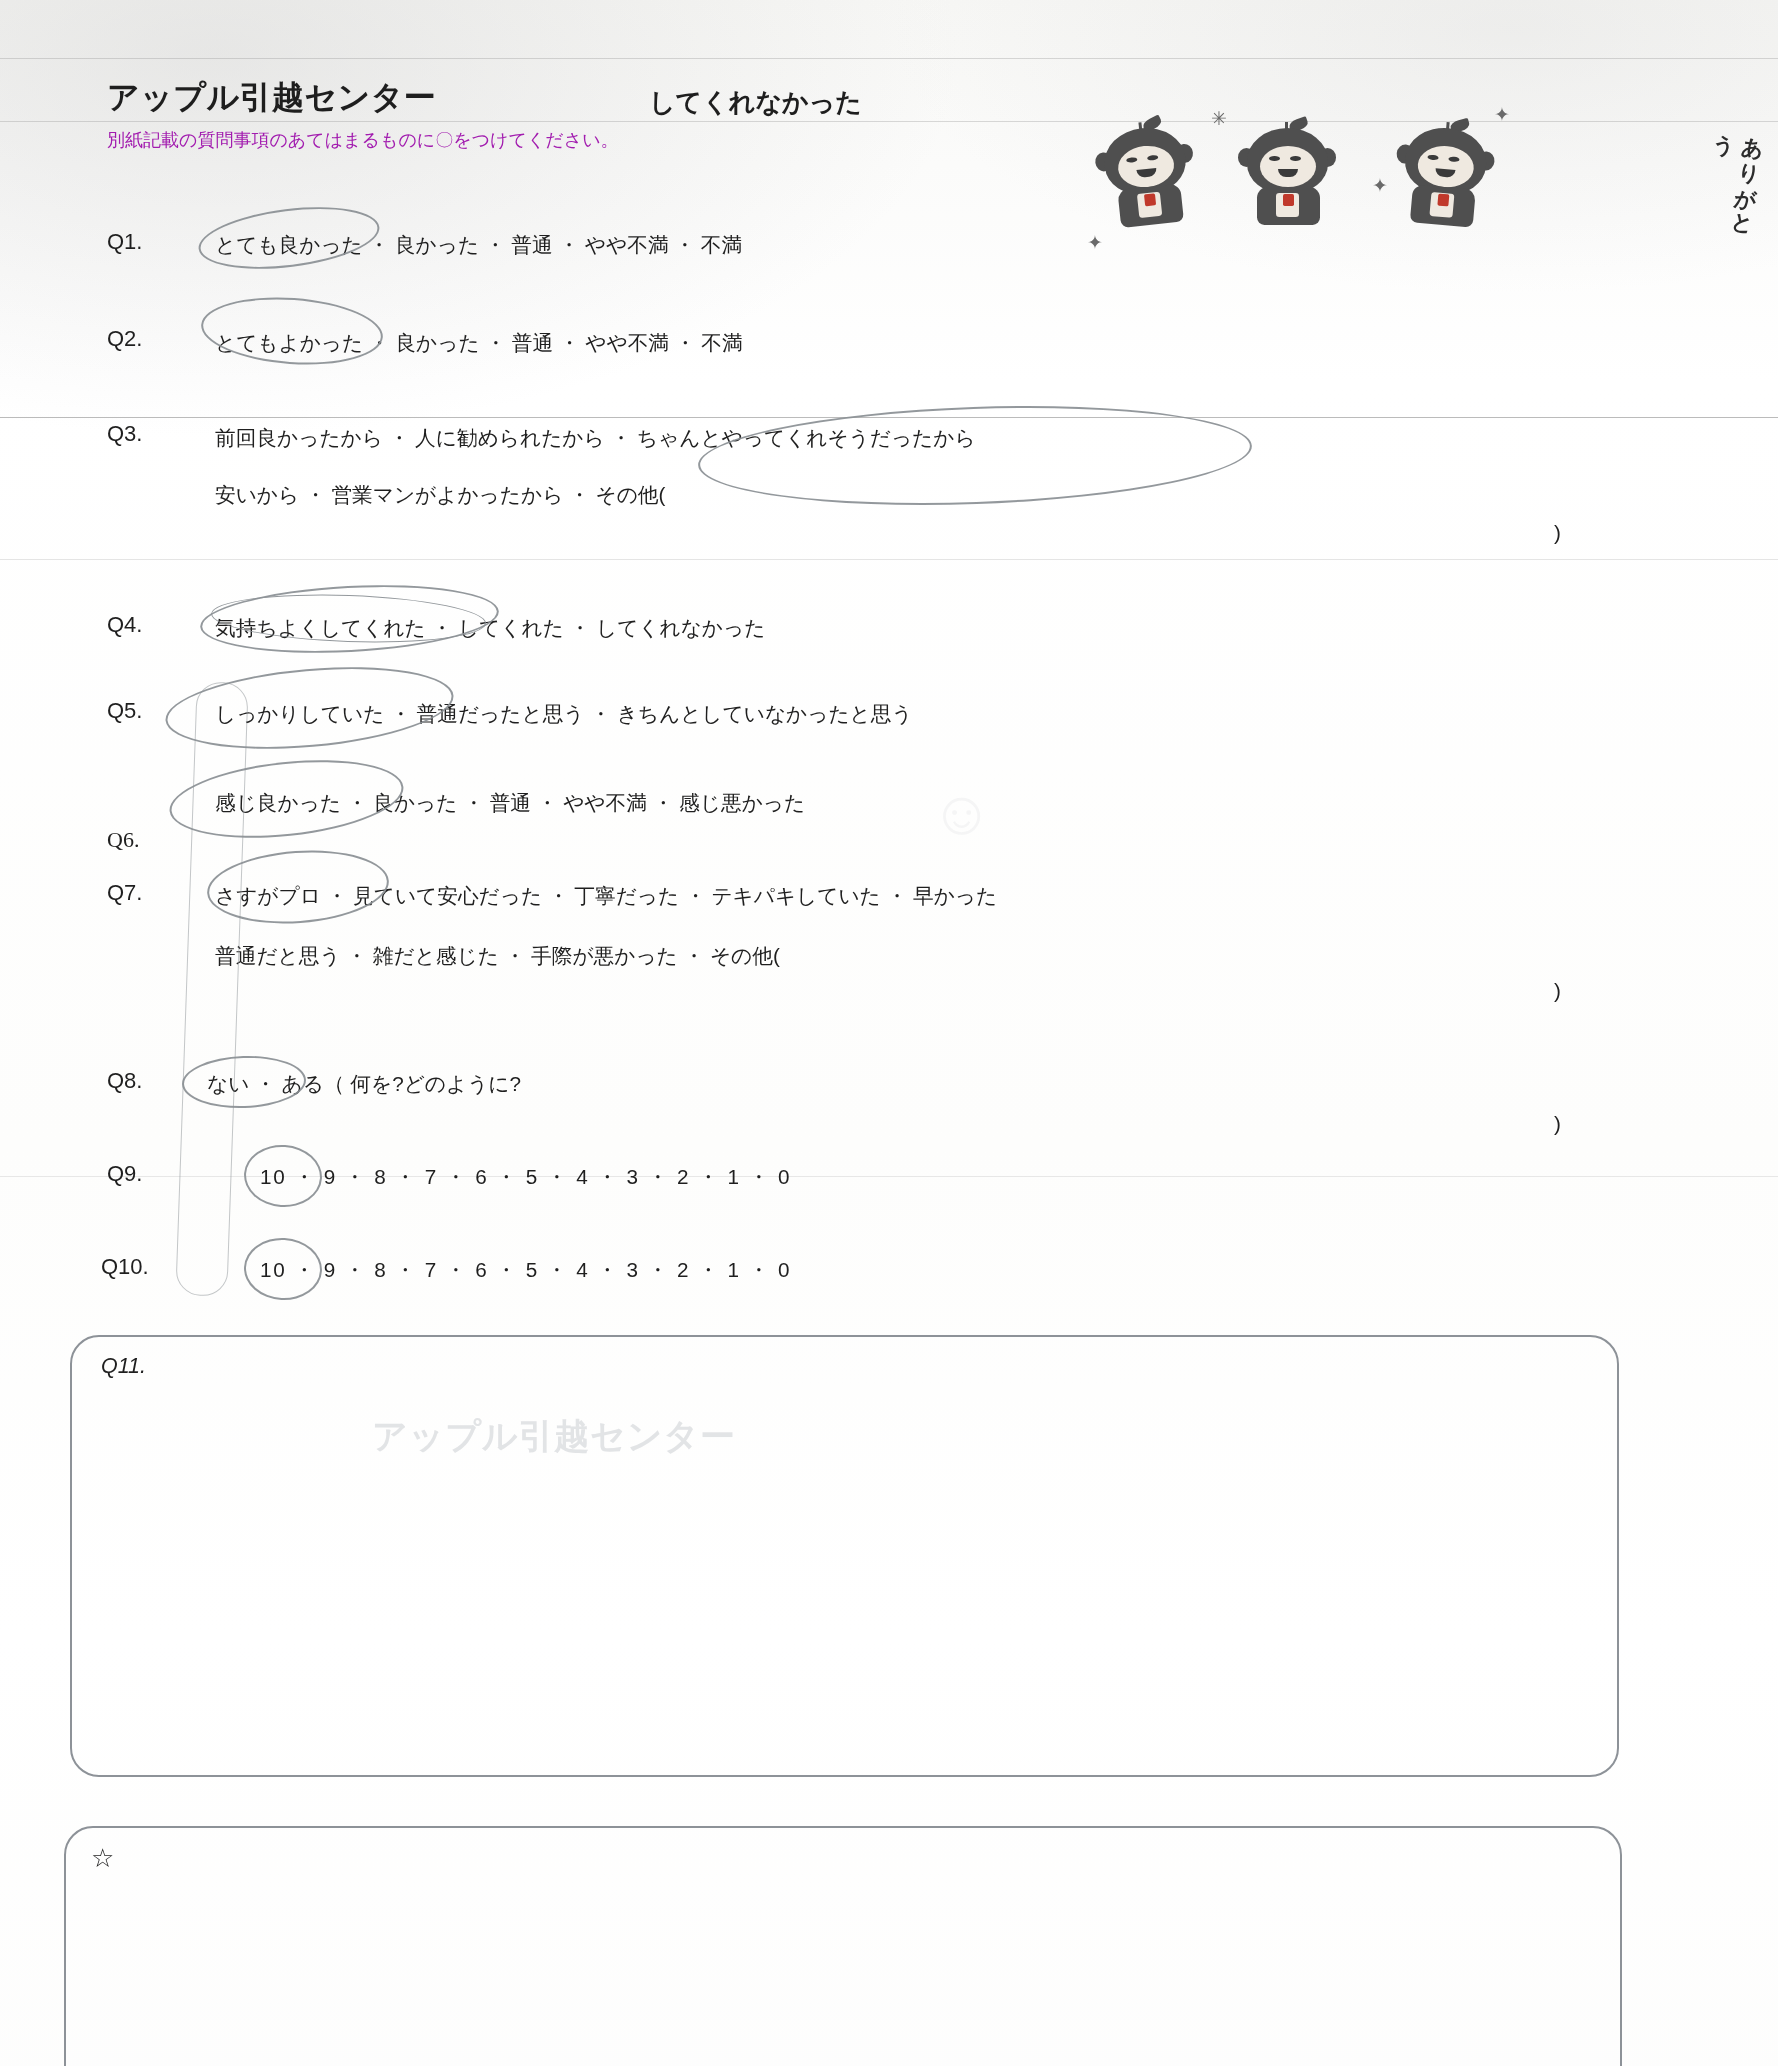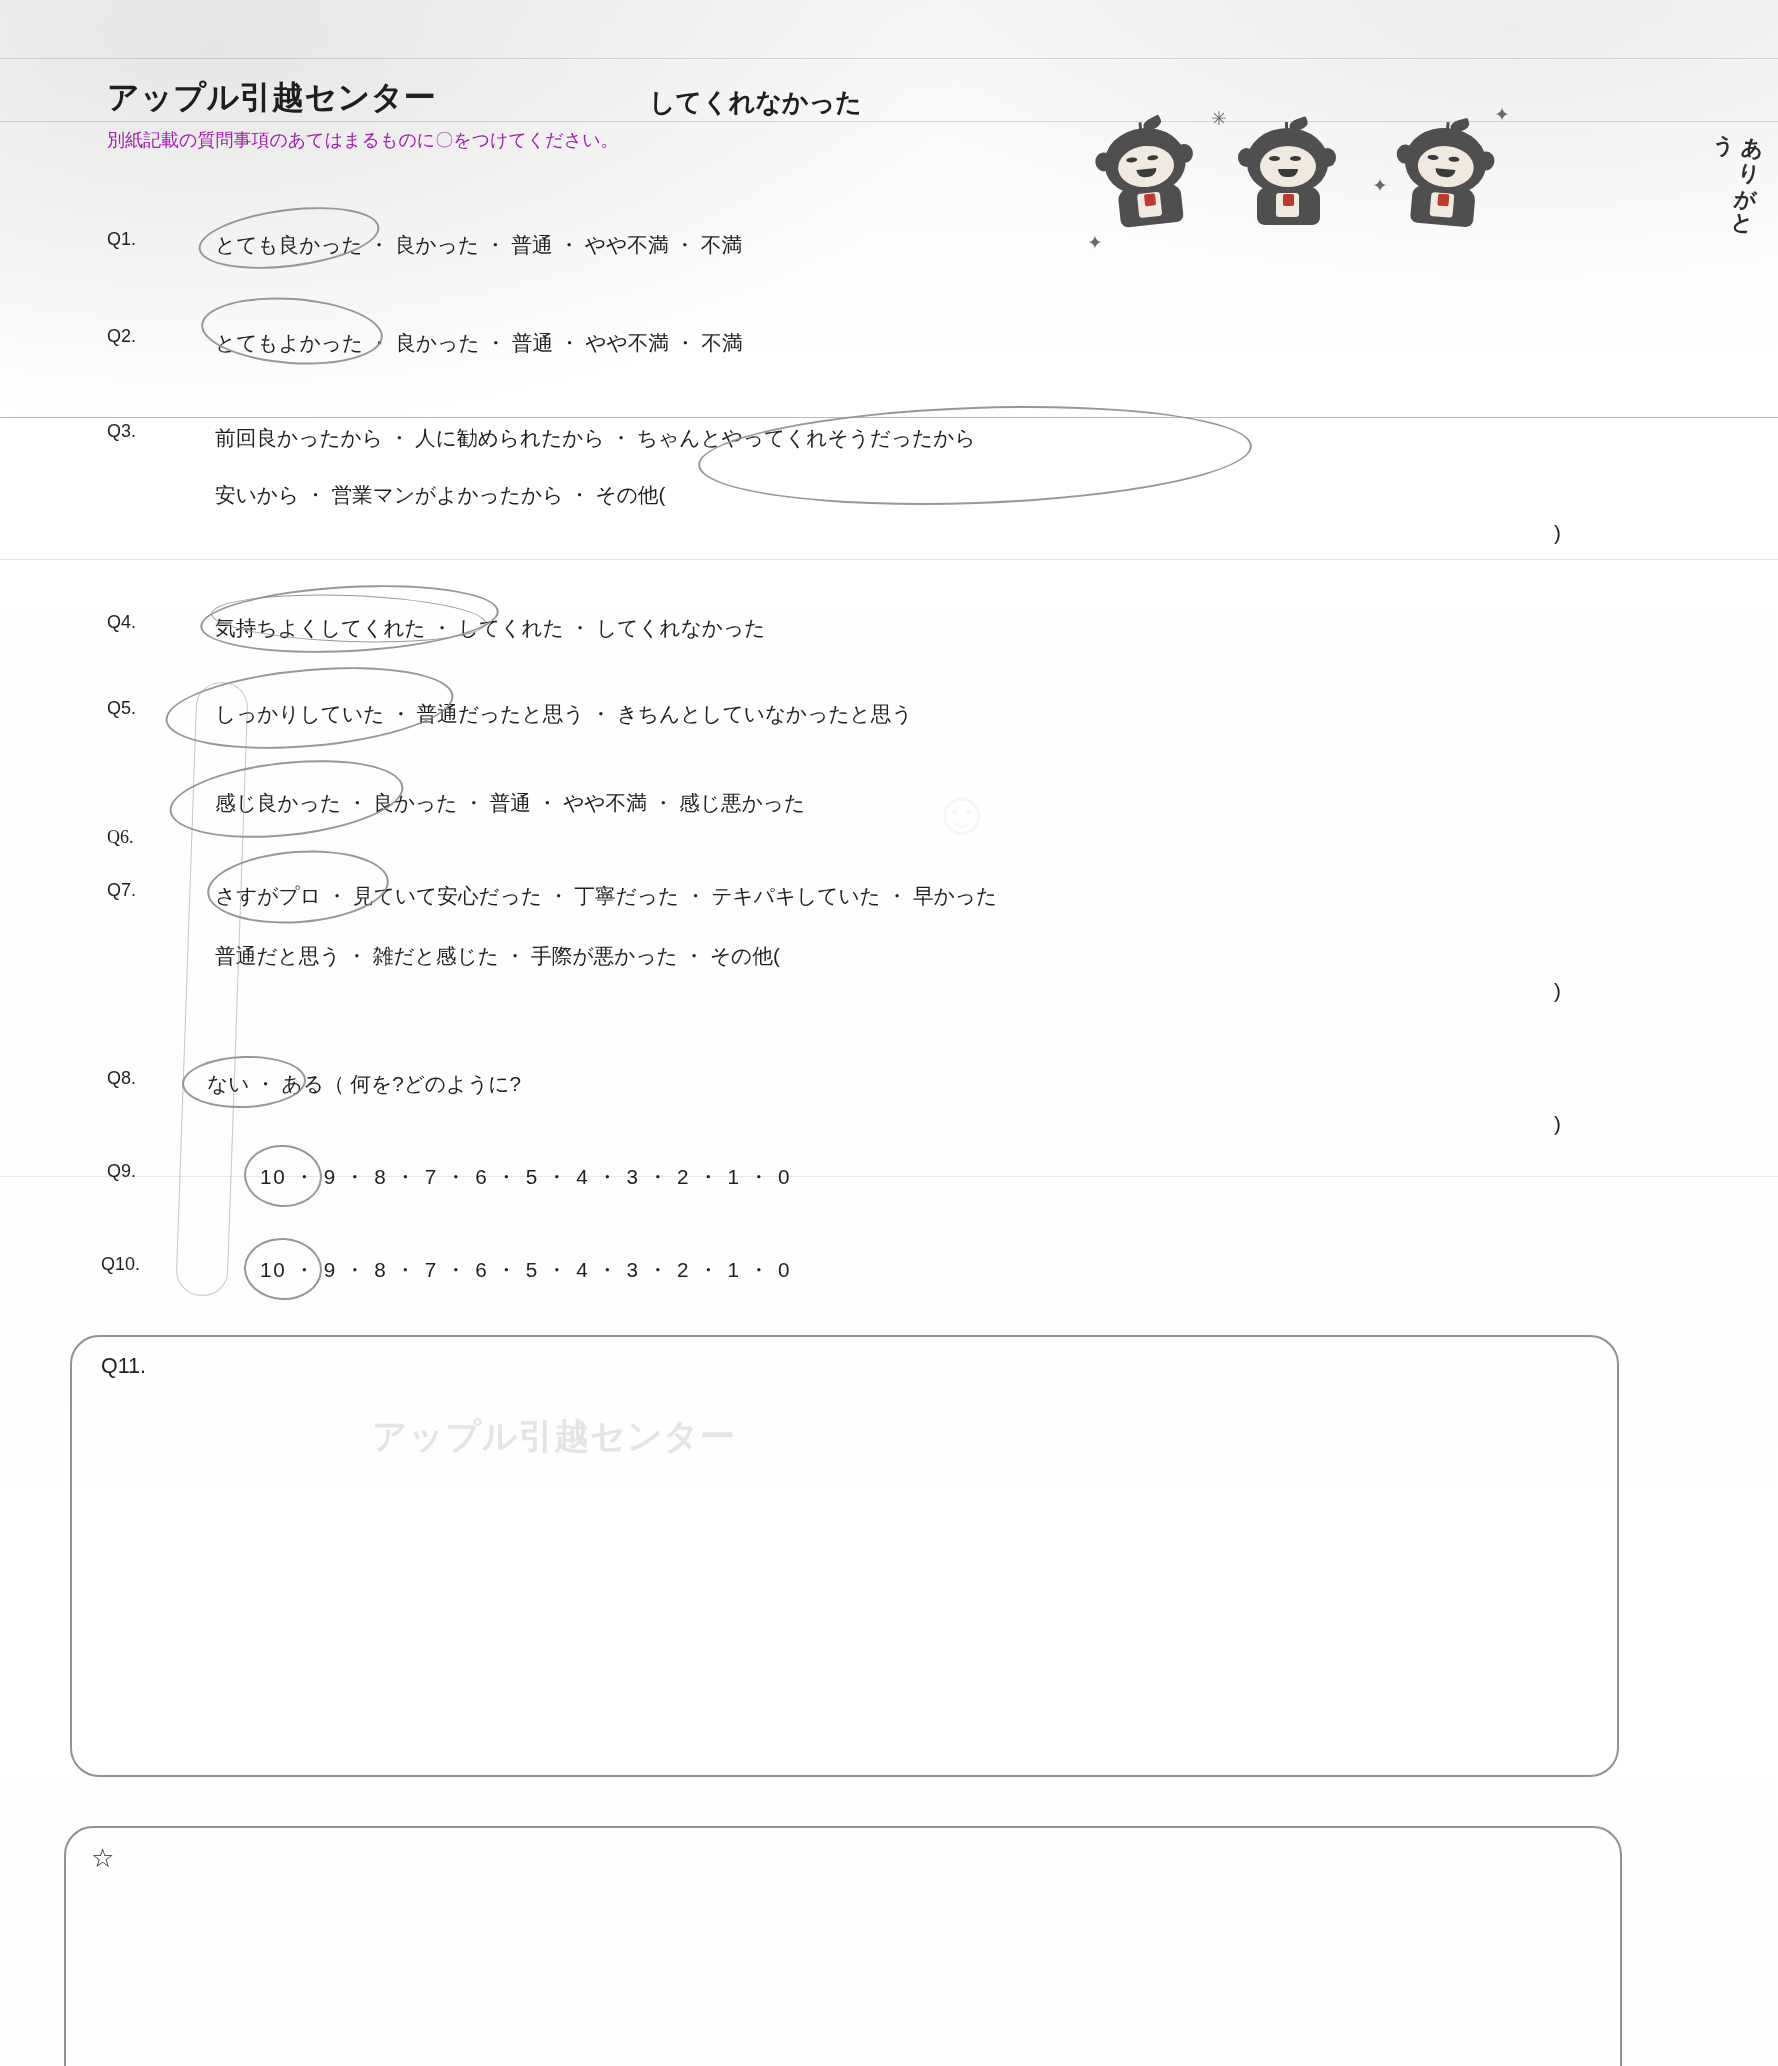--- a/index.html
+++ b/index.html
@@ -75,21 +75,21 @@
   .m-stem{position:absolute;left:45px;top:-1.7px;width:2.9px;height:10px;background:#4f4f4f;}
   .spark{position:absolute;color:#6a6a6a;font-size:19px;}
   #thanks{
     position:absolute;right:16.5px;top:120px;
     font-size:21.5px;font-weight:bold;color:#2c2c2c;
     writing-mode:vertical-rl;letter-spacing:1.2px;transform:rotate(8deg);
   }
 
   
   .q{position:absolute;left:0;width:100%;}
-  .q-label{position:absolute;font-size:18px;color:#1f1f1f;}
+  .q-label{position:absolute;font-size:22px;color:#1f1f1f;}
   .q-line{position:absolute;font-size:20.7px;color:#1f1f1f;white-space:nowrap;}
   .paren-right{position:absolute;font-size:20.7px;color:#1f1f1f;}
 
   
   .circle{
     position:absolute;border:2.1px solid #8a8f94;border-radius:50%;
     transform:rotate(-7deg);pointer-events:none;opacity:.92;
   }
   .circle.thin{border-width:1.7px;}
 
@@ -226,21 +226,21 @@
   <div class="circle" style="left:244px;top:1145px;width:74px;height:58px;transform:rotate(4deg);"></div>
 </div>
 
 <div class="q">
   <div class="q-label" style="left:101px;top:1254px;">Q10.</div>
   <div class="q-line" style="left:260px;top:1256px;letter-spacing:1.7px;">10 ・ 9 ・ 8 ・ 7 ・ 6 ・ 5 ・ 4 ・ 3 ・ 2 ・ 1 ・ 0</div>
   <div class="circle" style="left:244px;top:1238px;width:74px;height:58px;transform:rotate(3deg);"></div>
   <div class="circle thin" style="left:186px;top:682px;width:50px;height:612px;border-radius:25px;transform:rotate(2deg);opacity:.5;"></div>
 </div>
 
-<div class="comment-box" style="left:70px;top:1335px;width:1545px;height:438px;">
+<div class="comment-box" style="left:70px;top:1335px;width:1545px;height:438px;font-style:italic;">
   <div class="box-label" style="left:29px;top:16.5px;">Q11.</div>
   <div style="position:absolute;left:29px;top:54px;width:1471px;font-size:20px;color:#333;"></div>
 </div>
 
 <div class="comment-box" style="left:64px;top:1826px;width:1554px;height:446px;">
   <div class="box-label" style="left:25px;top:14.5px;font-size:26px;">☆</div>
   <div style="position:absolute;left:29px;top:58px;width:1471px;font-size:20px;color:#333;"></div>
 </div>
 
 

